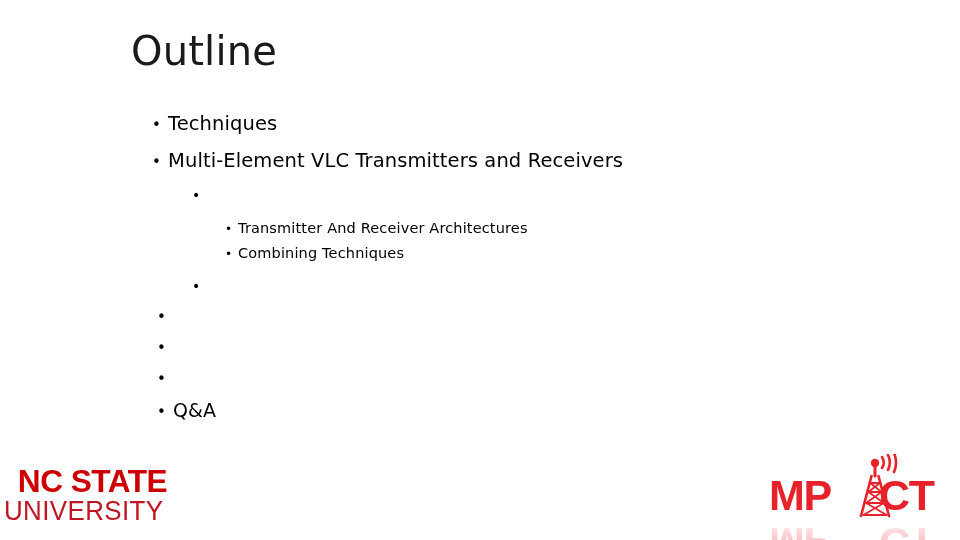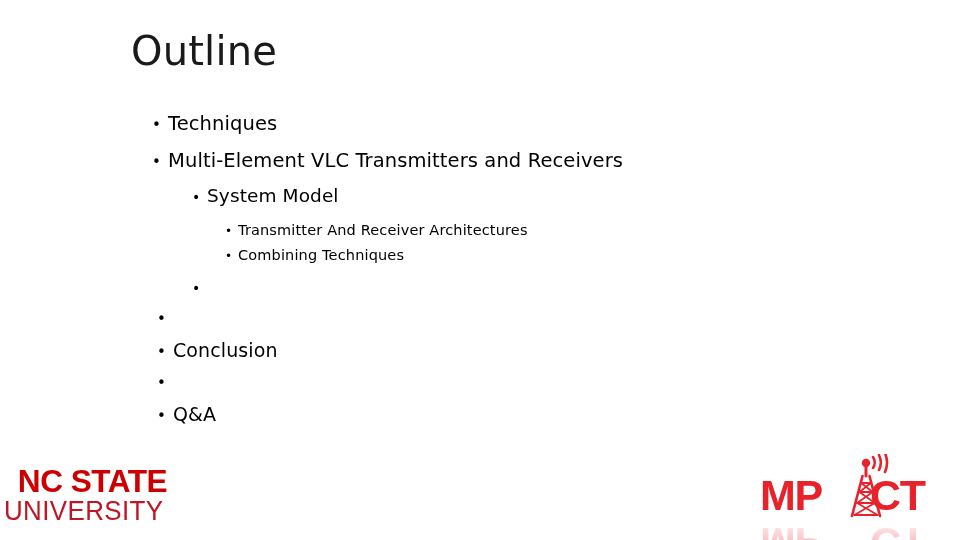--- a/index.html
+++ b/index.html
@@ -125,21 +125,21 @@
     color: #BE1622;
     letter-spacing: 0.4px;
     transform: scaleX(0.96);
     transform-origin: left center;
     white-space: nowrap;
   }
 
   
   #mpact-logo {
     position: absolute;
-    right: 10px;
+    right: 1px;
     bottom: 0px;
     width: 200px;
     height: 90px;
     user-select: none;
   }
   #mpact-main {
     position: absolute;
     left: 0;
     top: 24px;
     width: 200px;
@@ -195,21 +195,20 @@
       <span class="btext">Techniques</span>
     </div>
 
     <div class="bullet-row lvl1">
       <span class="dot">•</span>
       <span class="btext">Multi-Element VLC Transmitters and Receivers</span>
     </div>
 
     <div class="bullet-row lvl2">
       <span class="dot">•</span>
-      <span class="btext">System Model</span>
     </div>
 
     <div class="gap-sm"></div>
 
     <div class="bullet-row lvl3">
       <span class="dot">•</span>
       <span class="btext">Transmitter And Receiver Architectures</span>
     </div>
 
     <div class="bullet-row lvl3">
@@ -222,21 +221,20 @@
     <div class="bullet-row lvl2">
       <span class="dot">•</span>
     </div>
 
     <div class="bullet-row lvl2b">
       <span class="dot">•</span>
     </div>
 
     <div class="bullet-row lvl2b">
       <span class="dot">•</span>
-      <span class="btext">Conclusion</span>
     </div>
 
     <div class="bullet-row lvl2b">
       <span class="dot">•</span>
     </div>
 
     <div class="bullet-row lvl2b">
       <span class="dot">•</span>
       <span class="btext">Q&amp;A</span>
     </div>

